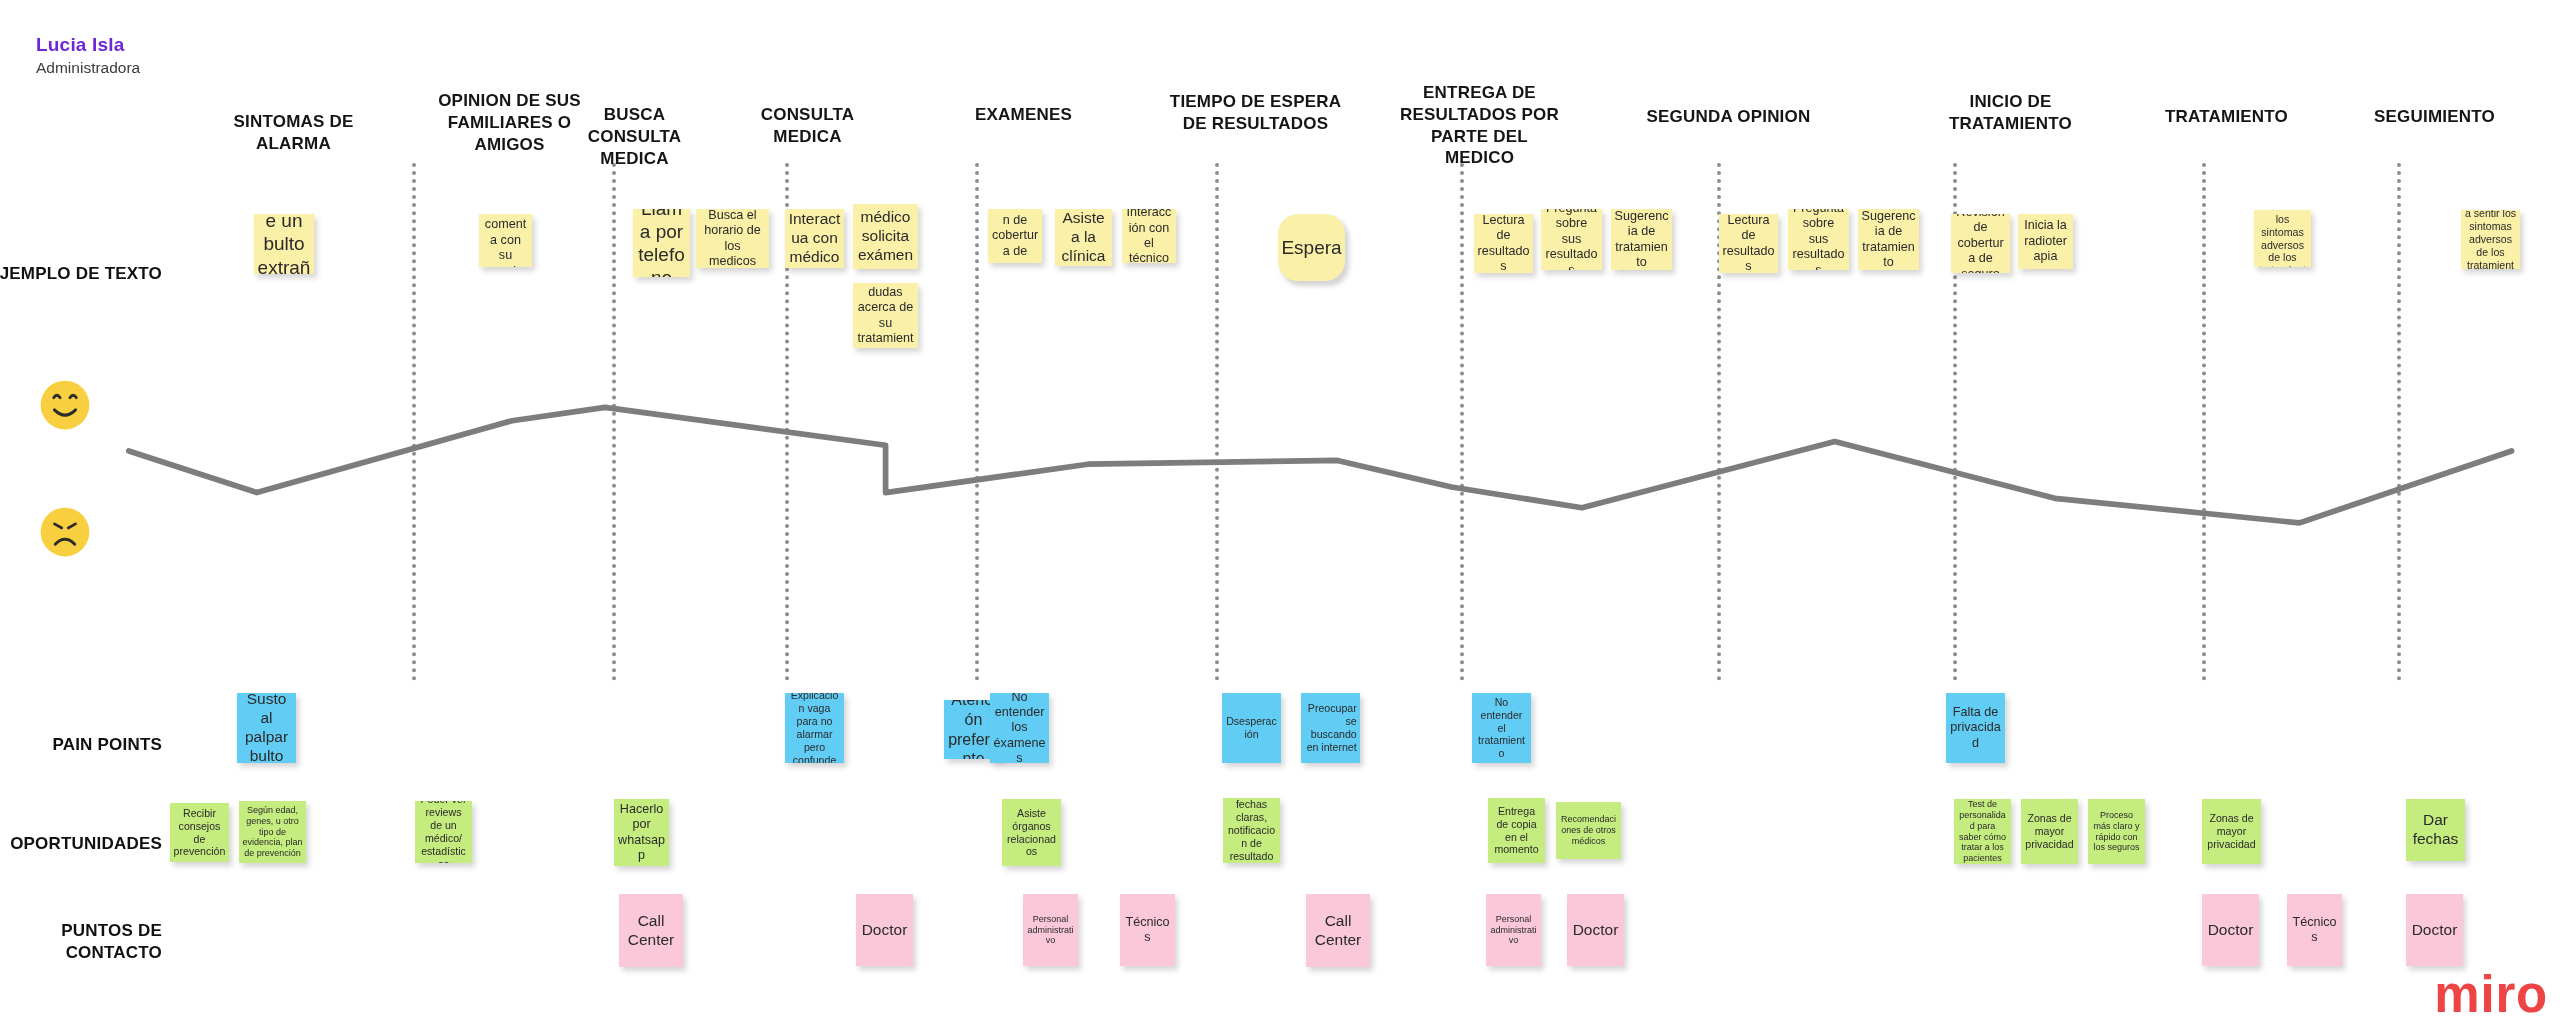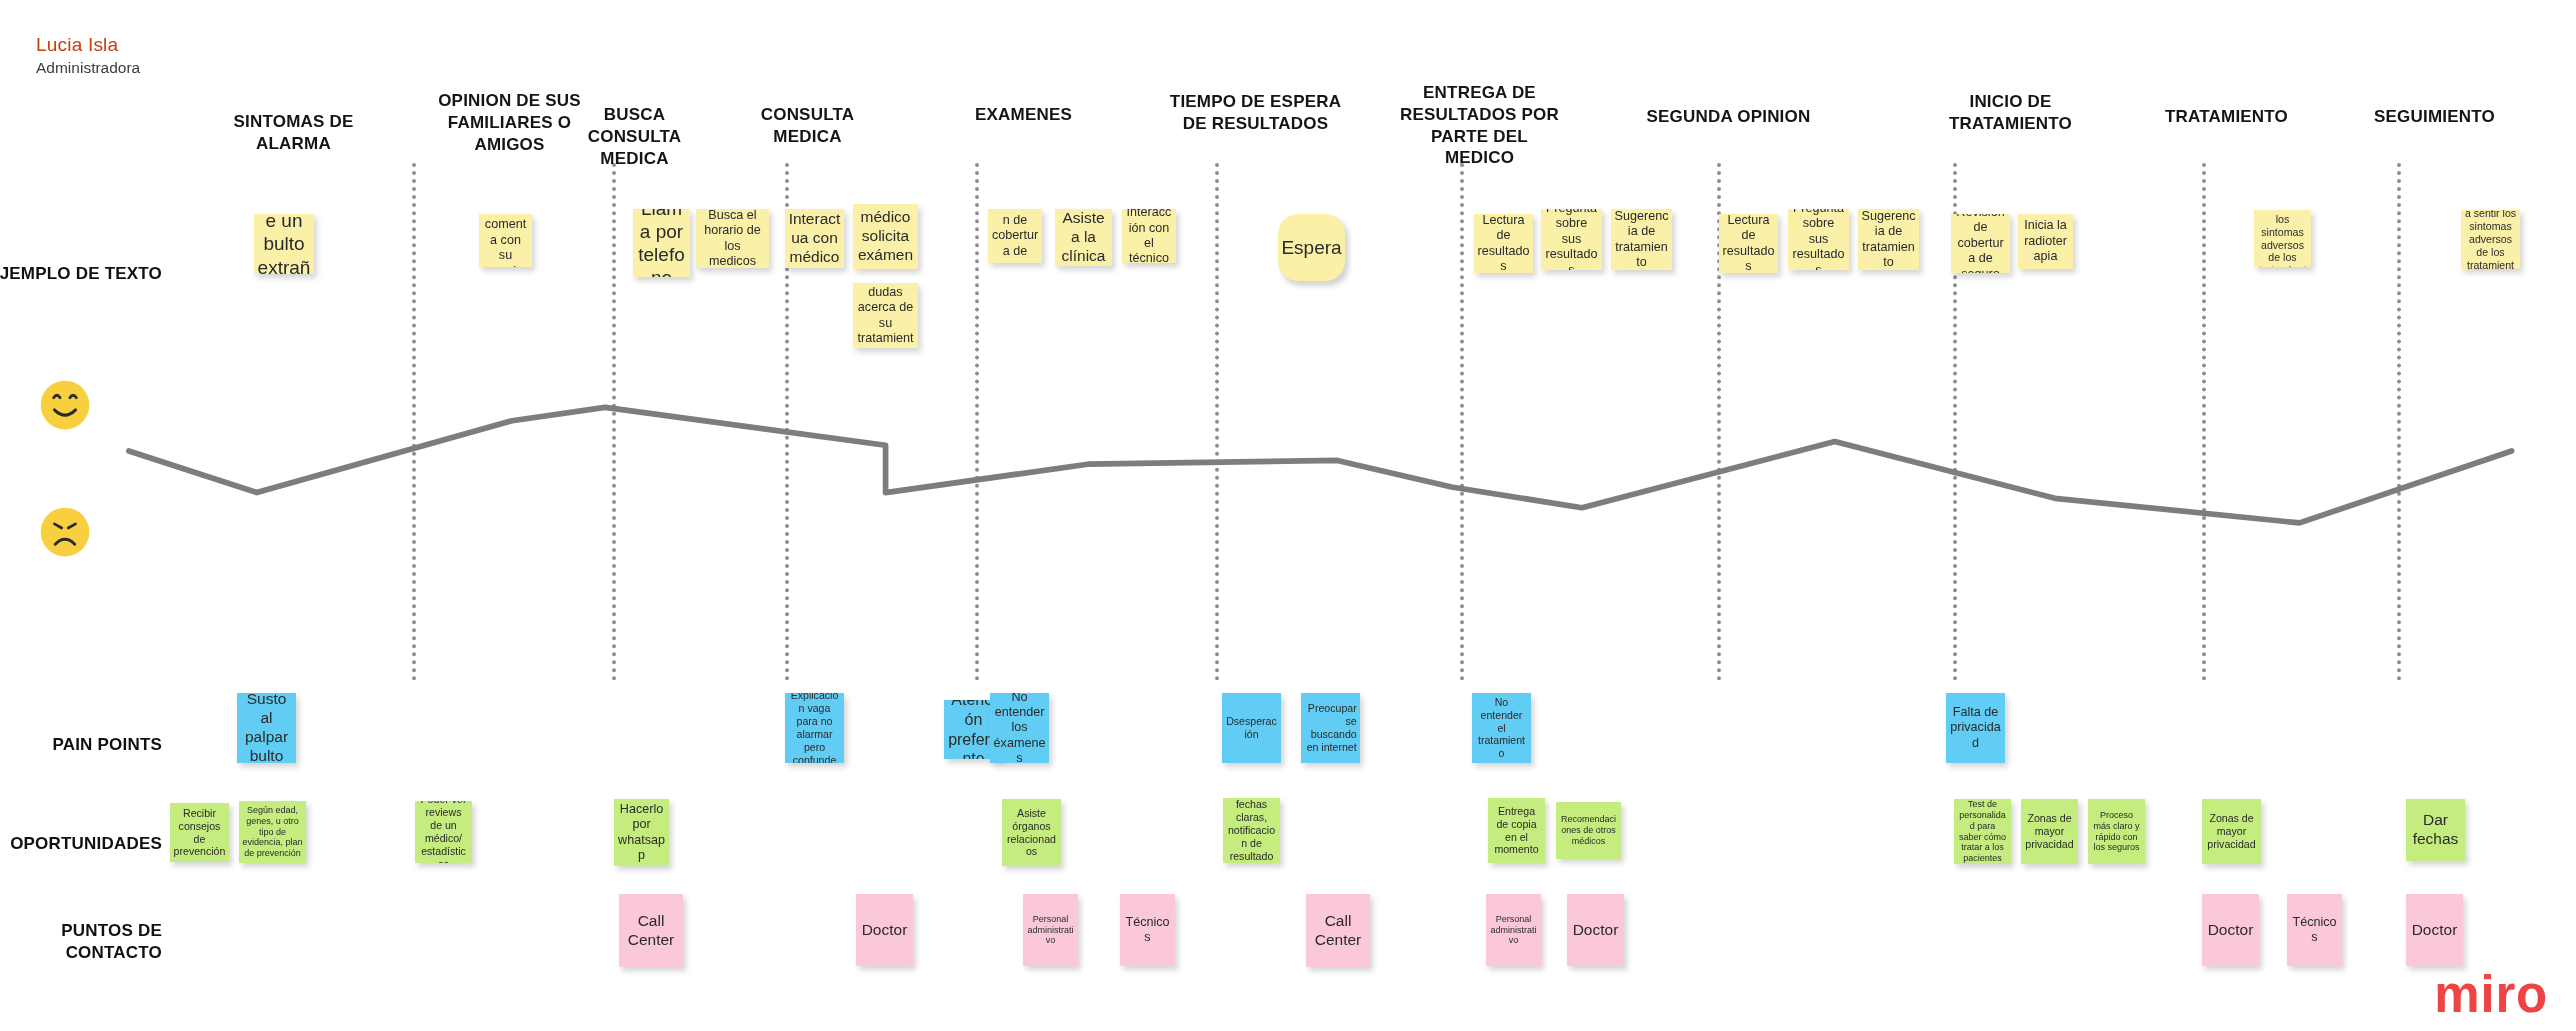--- a/index.html
+++ b/index.html
@@ -12,21 +12,21 @@
     position: relative;
     width: 2576px;
     height: 1032px;
     overflow: hidden;
     background: #fff;
   }
 
   
   #persona { position: absolute; left: 36px; top: 34px; }
   #persona .pname {
-    font-size: 19px; font-weight: normal; color: #c2410c;
+    font-size: 19px; font-weight: bold; color: #6d28d9;
     letter-spacing: 0.2px; line-height: 1.15;
   }
   #persona .prole {
     font-size: 15.5px; color: #3c3c3c; margin-top: 3.3px; line-height: 1.15;
   }
 
   
   .divider {
     position: absolute;
     top: 163px;

